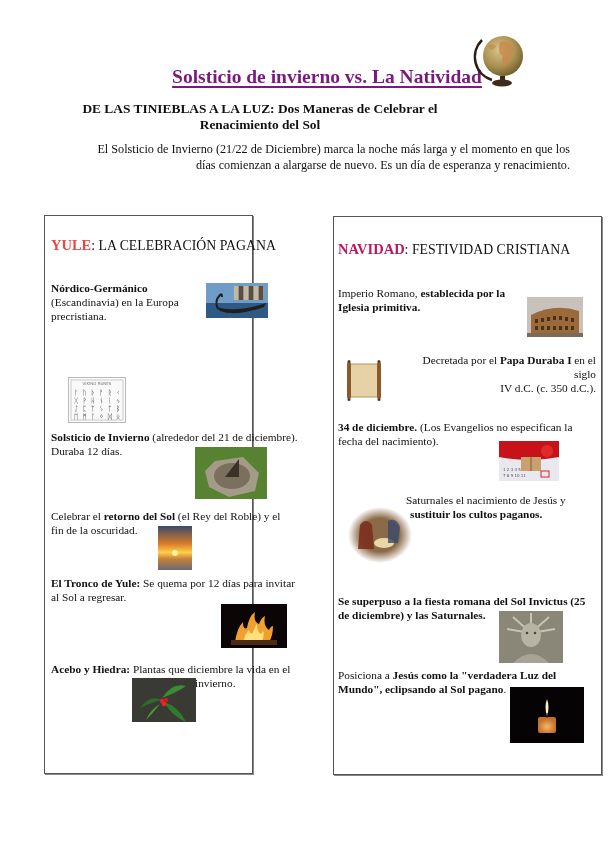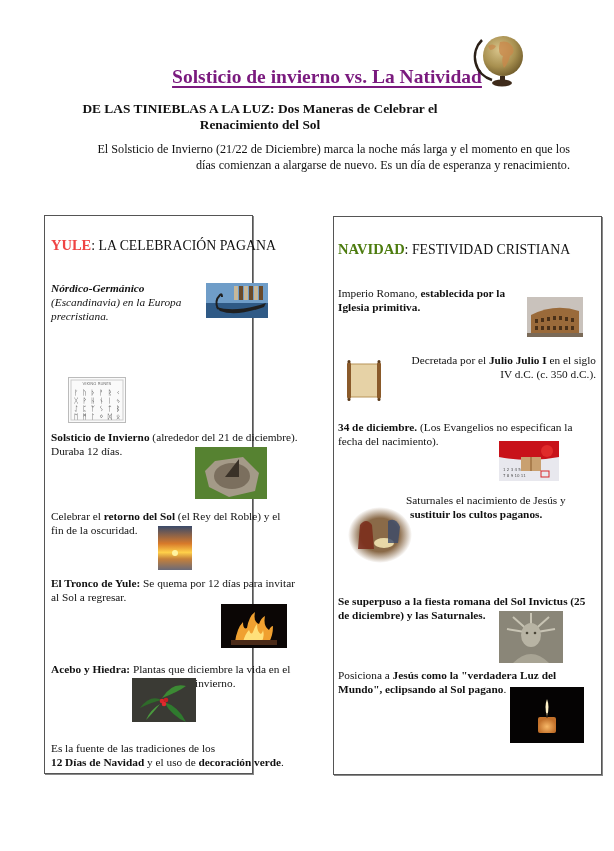--- a/index.html
+++ b/index.html
@@ -53,21 +53,21 @@
   <path d="M18 16 q4 -3 8 0 q-2 4 -6 4z" fill="#c9874a" opacity="0.7"></path>
   <rect x="30" y="46" width="5" height="4" fill="#3a2a1a"></rect>
   <ellipse cx="32" cy="53" rx="10" ry="3.5" fill="#3e2b1b"></ellipse>
 </svg>
 
 <div id="box-left" class="abs box" style="border-color: rgb(85, 85, 85);">
   <div class="abs hdr" style="left:6px; top:21px;">
     <span class="yule" style="color: #ef4444;">YULE</span><span>: LA CELEBRACIÓN PAGANA</span>
   </div>
 
-  <div class="abs txt" style="left:6px; top:65px; width:150px;font-style:italic;">
+  <div class="abs txt" style="left:6px; top:65px; width:150px;">
     <b>Nórdico-Germánico</b><br>
     <span>(Escandinavia) en la Europa precristiana.</span>
   </div>
   <svg class="abs" style="left:161px; top:67px;" width="62" height="35" viewBox="0 0 62 35">
     <rect width="62" height="35" fill="#6f9dc8"></rect>
     <rect y="20" width="62" height="15" fill="#2f5a86"></rect>
     <g fill="#c7b89a">
         <rect x="28" y="3" width="4" height="14"></rect>
         <rect x="33" y="3" width="4" height="14" fill="#6a4a2a"></rect>
         <rect x="38" y="3" width="4" height="14"></rect>
@@ -137,29 +137,25 @@
     <rect width="64" height="44" fill="#3a3a34"></rect>
     <path d="M8 30 q10 -14 22 -8 q-10 2 -22 8z" fill="#2f6a2a"></path>
     <path d="M30 20 q10 -16 24 -12 q-8 6 -24 12z" fill="#3c8a34"></path>
     <path d="M32 24 q14 4 22 20 q-14 -6 -22 -20z" fill="#2f7a2e"></path>
     <path d="M28 26 q-8 10 -14 16 q4 -10 14 -16z" fill="#4a9a3e"></path>
     <circle cx="30" cy="23" r="2.3" fill="#d8262a"></circle>
       <circle cx="34" cy="22" r="2.3" fill="#c81e22"></circle>
       <circle cx="32" cy="26" r="2.3" fill="#e02a2e"></circle>
   </svg>
 
-  <div class="abs txt" style="left:6px; top:525px; width:255px;">
-    <span>Es la fuente de las tradiciones de los</span><br>
-    <b>12 Días de Navidad</b><span> y el uso de </span><b>decoración verde</b><span>.</span>
-  </div>
 </div>
 
 <div id="box-right" class="abs box" style="width: 267px; height: 557px; border-color: rgb(85, 85, 85);">
   <div class="abs hdr" style="left:4px; top:24px;">
-    <span class="nav" style="color: #4d7c0f;">NAVIDAD</span><span>: FESTIVIDAD CRISTIANA</span>
+    <span class="nav" style="color: #be185d;">NAVIDAD</span><span>: FESTIVIDAD CRISTIANA</span>
   </div>
 
   <div class="abs txt" style="left:4px; top:69px; width:180px;">
     <span>Imperio Romano, </span><b>establecida por la Iglesia primitiva.</b>
   </div>
   <svg class="abs" style="left:193px; top:80px;" width="56" height="40" viewBox="0 0 56 40">
     <rect width="56" height="40" fill="#c9c2bc"></rect>
     <path d="M4 18 q24 -12 48 -4 l0 22 l-48 0z" fill="#9a6a3a"></path>
     <g fill="#4a3018">
       <rect x="8" y="22" width="3" height="4"></rect>
@@ -174,21 +170,21 @@
         <rect x="20" y="29" width="3" height="4"></rect>
         <rect x="26" y="29" width="3" height="4"></rect>
         <rect x="32" y="29" width="3" height="4"></rect>
         <rect x="38" y="29" width="3" height="4"></rect>
         <rect x="44" y="29" width="3" height="4"></rect>
     </g>
     <rect y="36" width="56" height="4" fill="#7a6a58"></rect>
   </svg>
 
   <div class="abs txt" style="left:64px; top:136px; width:198px; text-align:right;">
-    <span>Decretada por el </span><b>Julio Julio I</b><span> en el siglo</span><br>
+    <span>Decretada por el </span><b>Papa Duraba I</b><span> en el siglo</span><br>
     <span>IV d.C. (c. 350 d.C.).</span>
   </div>
   <svg class="abs" style="left:10px; top:143px;" width="40" height="41" viewBox="0 0 40 41">
     <rect x="6" y="4" width="28" height="33" fill="#e6d2a6"></rect>
     <rect x="6" y="4" width="28" height="33" fill="none" stroke="#b89458"></rect>
     <rect x="3" y="2" width="4" height="37" rx="2" fill="#8a5a2a"></rect>
     <rect x="33" y="2" width="4" height="37" rx="2" fill="#8a5a2a"></rect>
     <circle cx="5" cy="1.5" r="1.5" fill="#5a3a1a"></circle>
       <circle cx="35" cy="1.5" r="1.5" fill="#5a3a1a"></circle>
     <circle cx="5" cy="39.5" r="1.5" fill="#5a3a1a"></circle>

